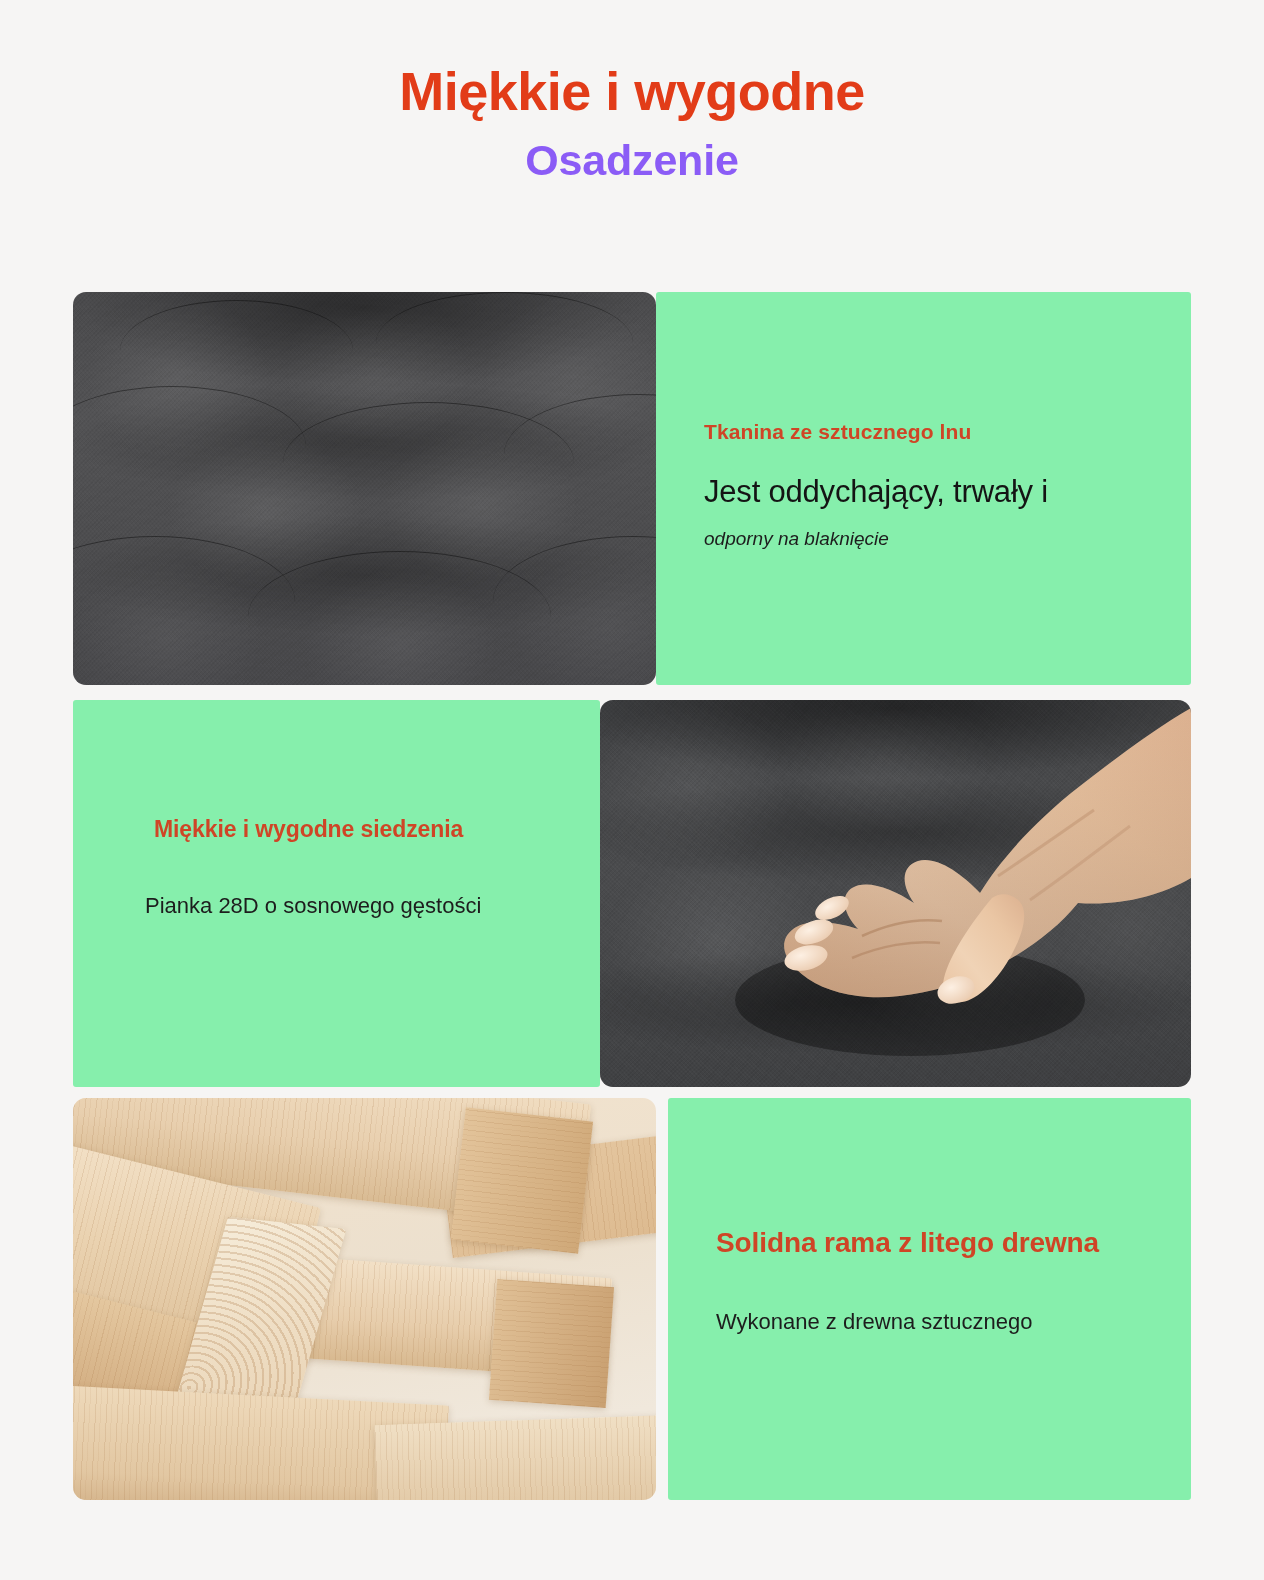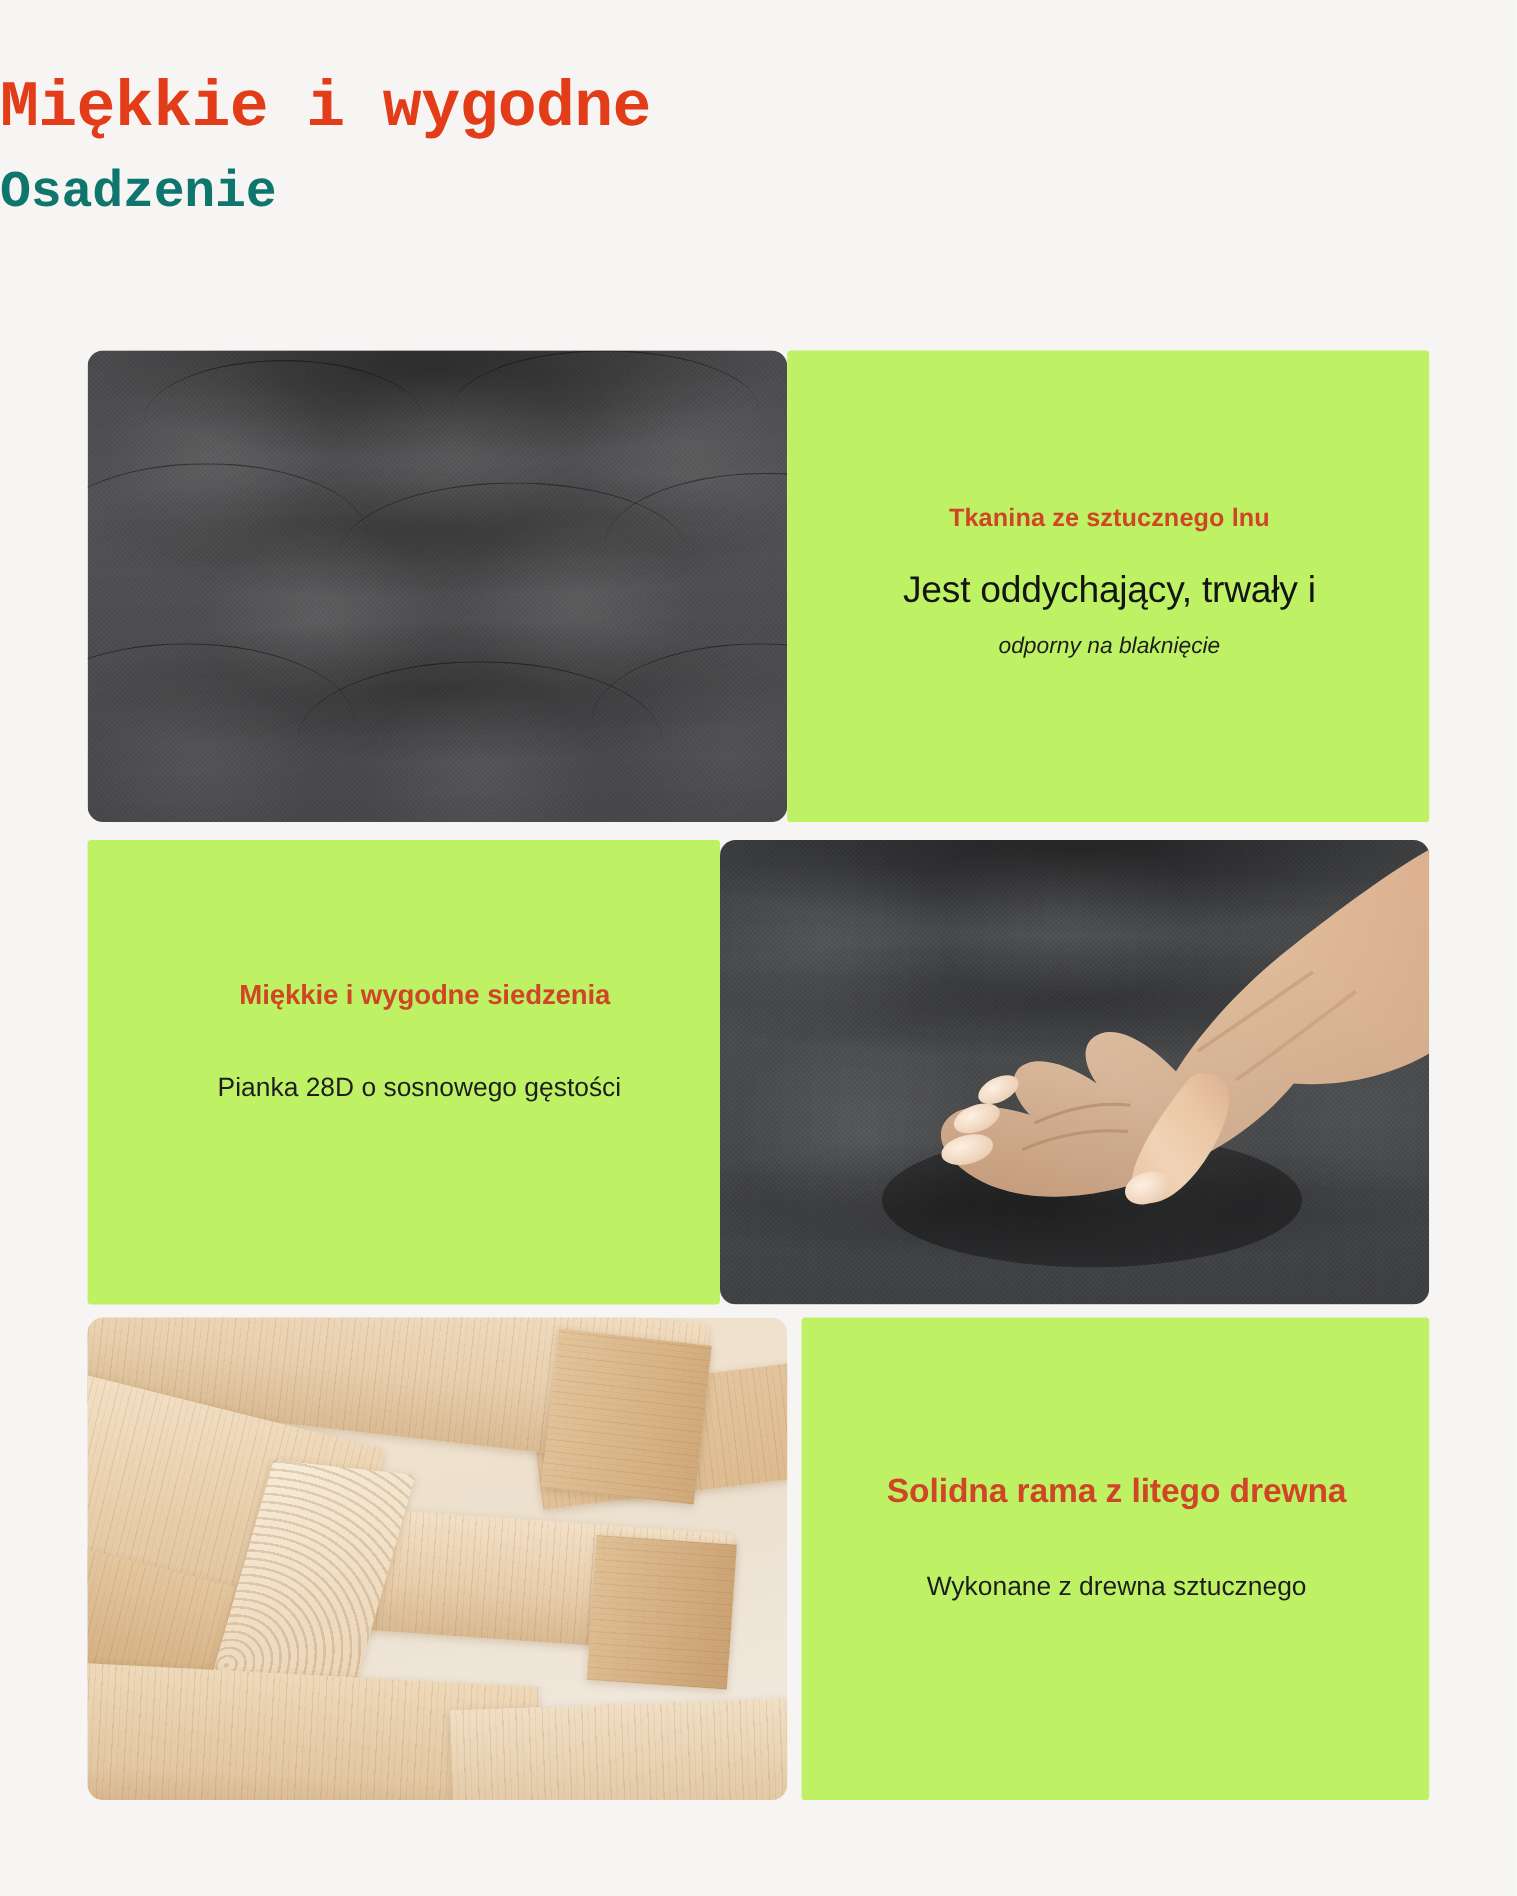--- a/index.html
+++ b/index.html
@@ -17,61 +17,60 @@
     -webkit-font-smoothing: antialiased;
   }
 
   
   .page-header {
     position: absolute;
     top: 0;
     left: 0;
     width: 1264px;
     padding-top: 62px;
-    text-align: left;
+    text-align: center;
     box-sizing: border-box;
-    font-family: Liberation Mono, monospace;
   }
   .page-header .title-line-1 {
     display: block;
     font-size: 54px;
     font-weight: 700;
     letter-spacing: -0.5px;
     line-height: 1.08;
     color: #e23c18;
     margin: 0;
   }
   .page-header .title-line-2 {
     display: block;
     font-size: 43px;
     font-weight: 700;
     letter-spacing: -0.2px;
     line-height: 1.25;
-    color: #0f766e;
+    color: #8b5cf6;
     margin-top: 14px;
   }
 
   
   .row {
     position: absolute;
     left: 73px;
     width: 1118px;
     display: flex;
     align-items: stretch;
   }
   .row-1 { top: 292px;  height: 393px; }
   .row-2 { top: 700px;  height: 387px; }
   .row-3 { top: 1098px; height: 402px; gap: 12px; }
 
   .panel {
     position: relative;
     overflow: hidden;
   }
   .panel-photo { width: 583px; border-radius: 13px; }
-  .panel-text  { flex: 1; background: #bef264; border-radius: 3px; text-align: center; }
+  .panel-text  { flex: 1; background: #86efac; border-radius: 3px; }
 
   .row-2 .panel-photo { width: 591px; }
   .row-2 .panel-text  { width: 527px; flex: none; }
   .row-3 .panel-photo { width: 583px; }
 
   .text-block {
     position: absolute;
     left: 0;
     right: 0;
     padding: 0 46px;

